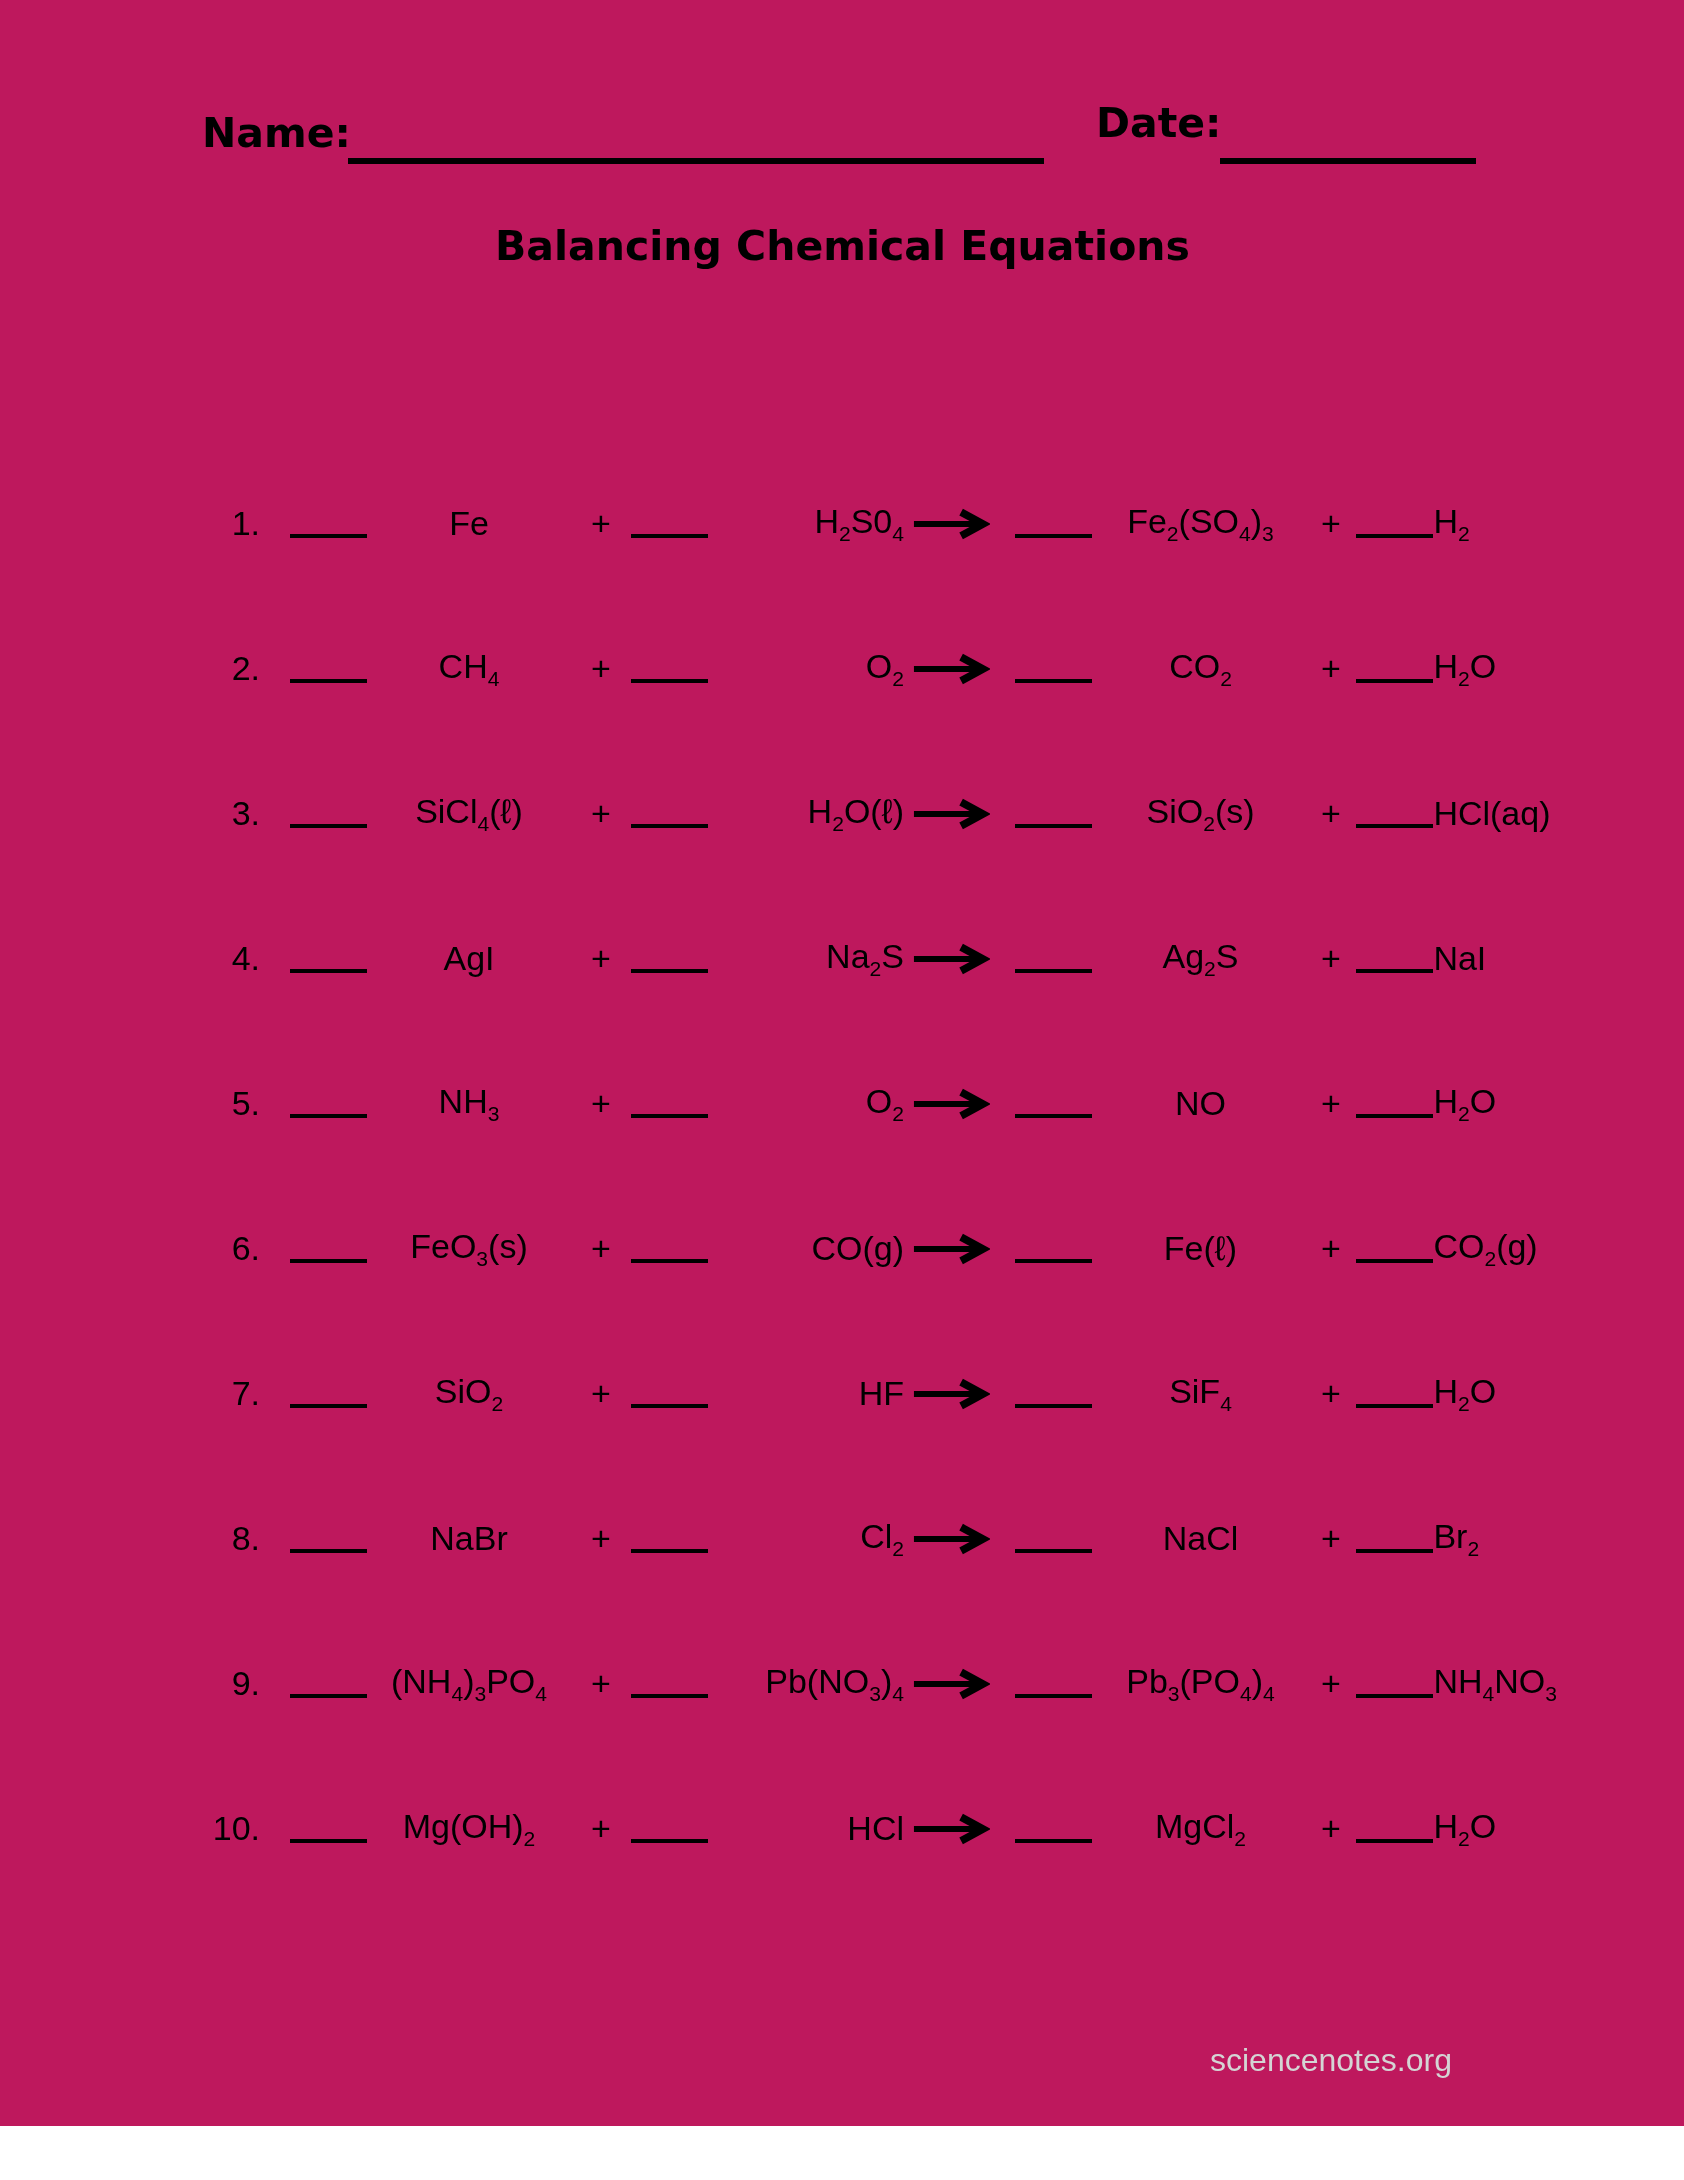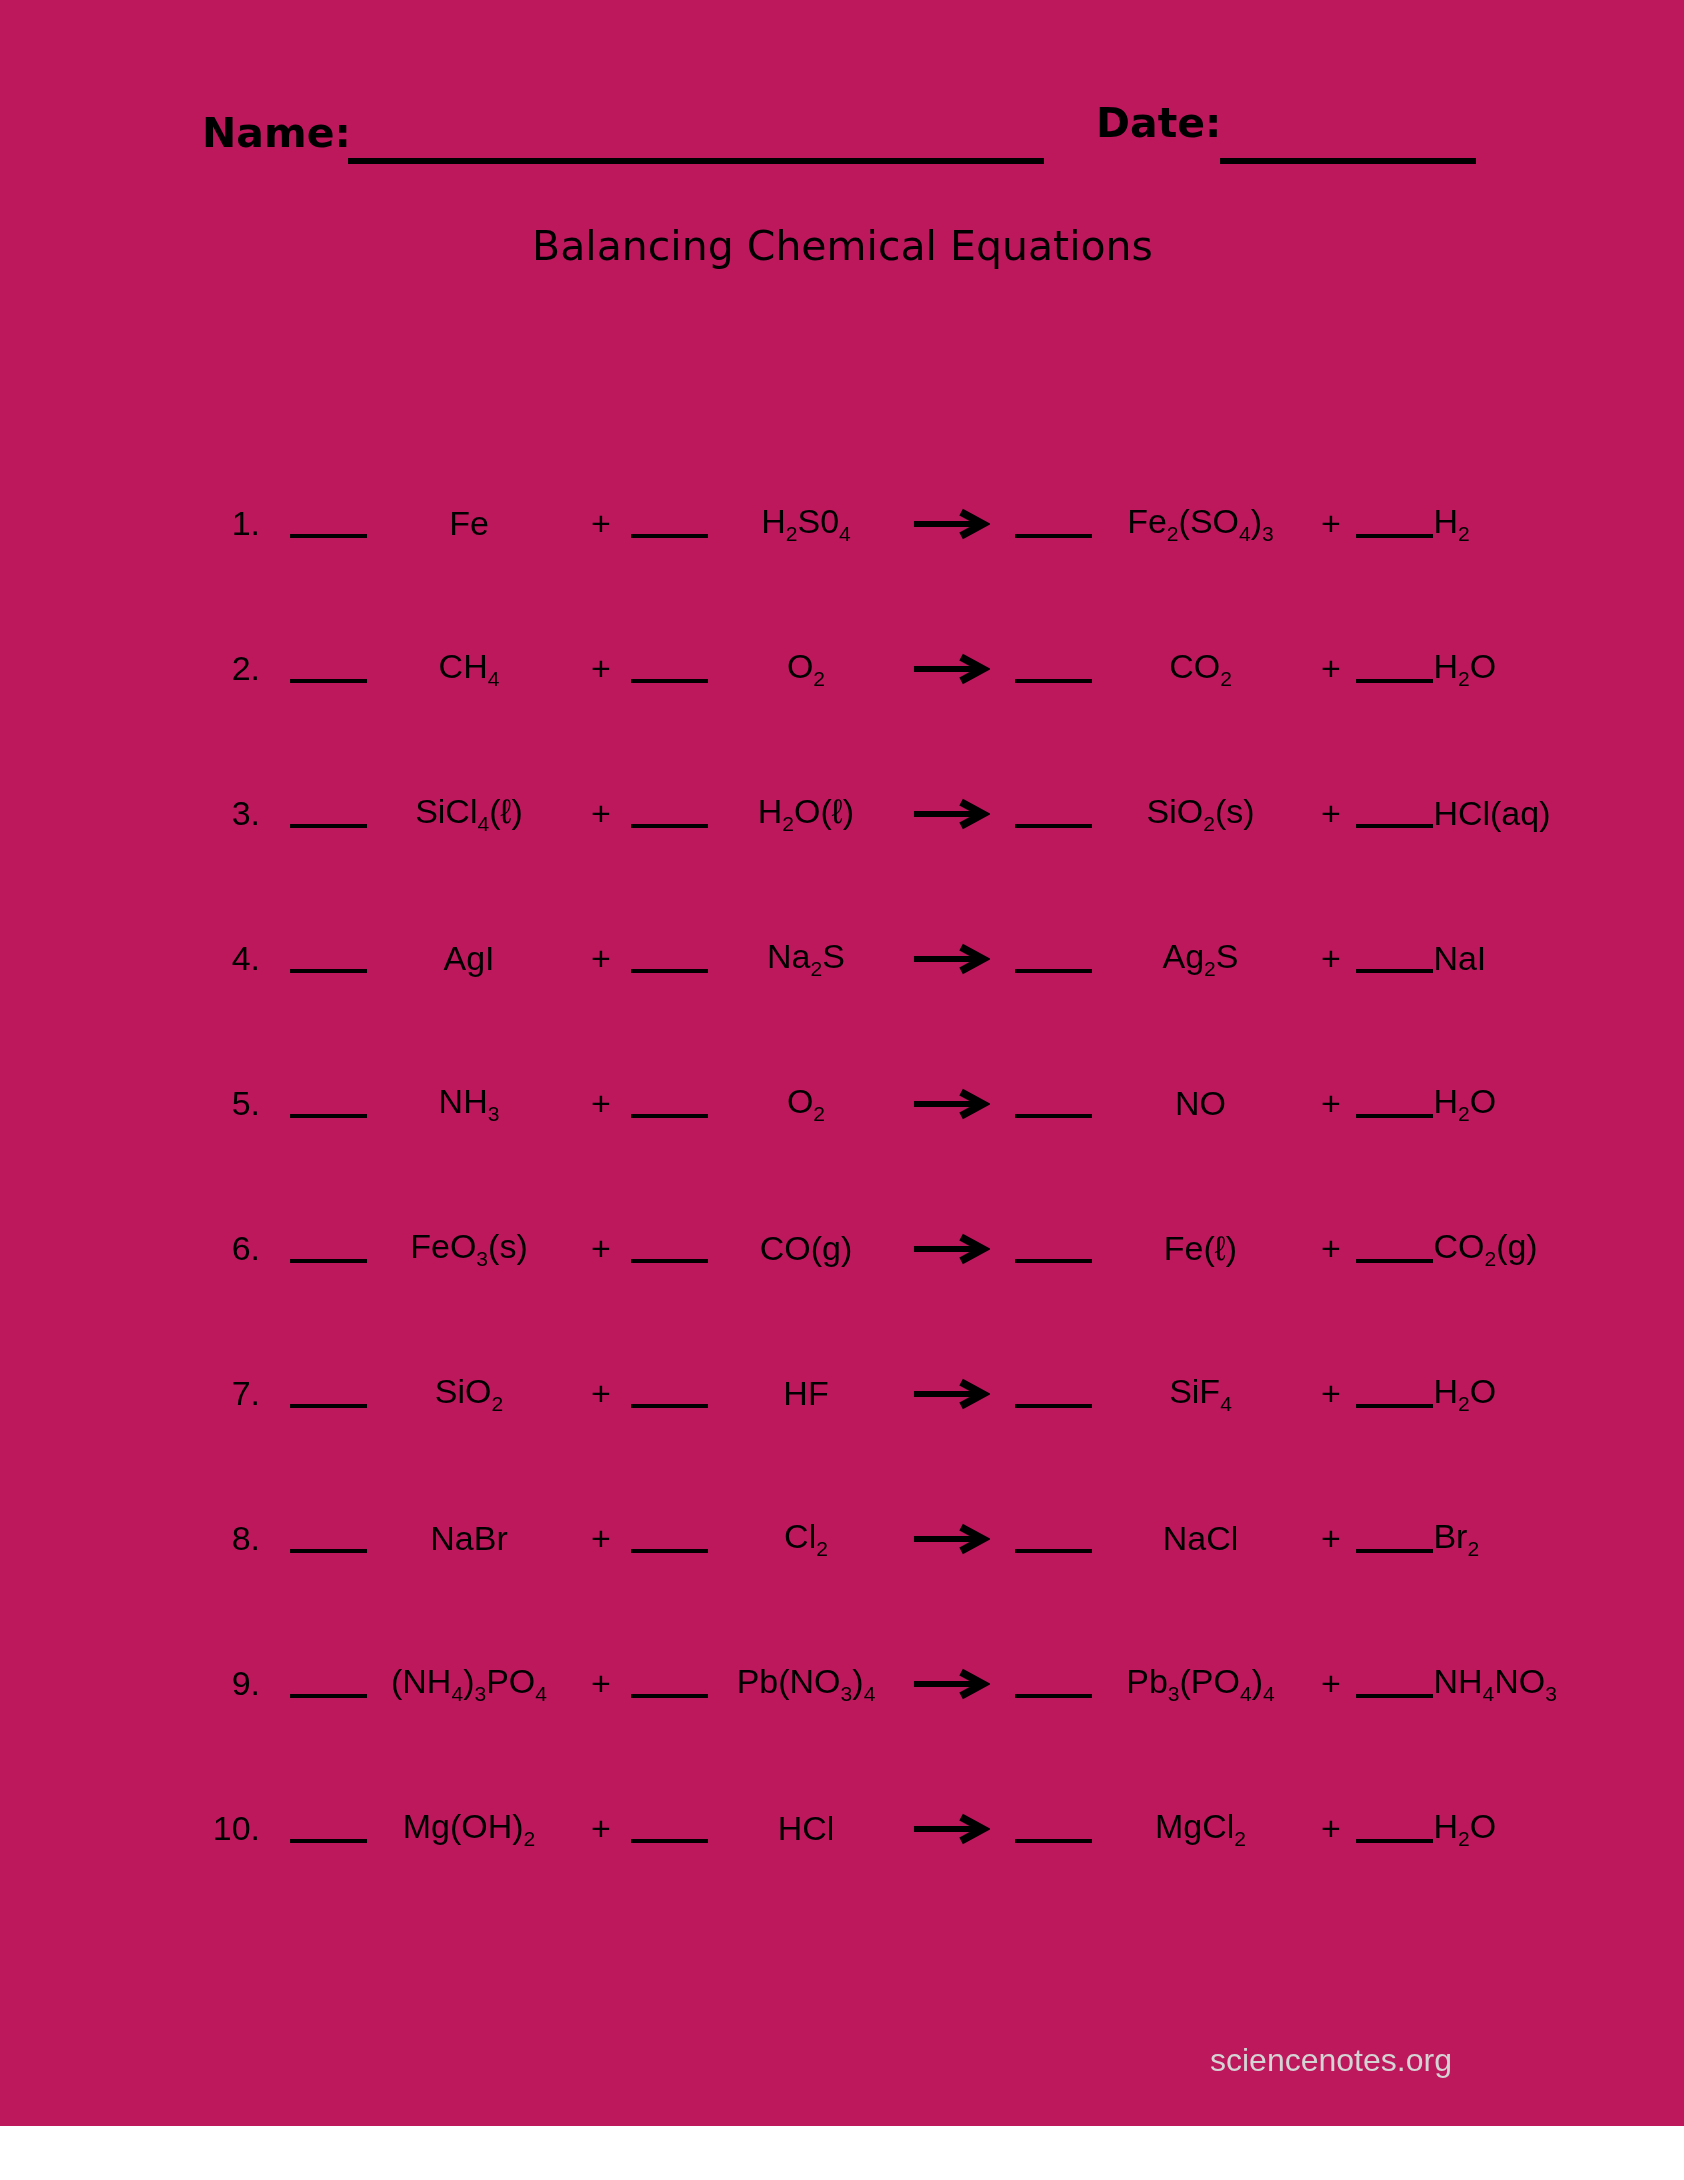--- a/index.html
+++ b/index.html
@@ -28,21 +28,21 @@
   }
   .name-line { left: 348px; top: 158px; width: 696px; }
   .date-line { left: 1220px; top: 158px; width: 256px; }
   .title {
     position: absolute;
     left: 0; top: 226px;
     width: 100%;
     margin: 0;
     text-align: center;
     font-family: "DejaVu Sans", sans-serif;
-    font-weight: normal;
+    font-weight: bold;
     font-size: 41px;
     line-height: 1;
   }
   .instruction {
     position: absolute;
     left: 202px; top: 328px;
     margin: 0;
     font-size: 34px;
     line-height: 1.2;
   }
@@ -59,21 +59,21 @@
   .c-num  { width: 119px; text-align: right; }
   .blank {
     display: inline-block;
     width: 77px;
     height: 24px;
     border-bottom: 4.3px solid #000000;
   }
   .c-b1   { margin-left: 30px; }
   .c-f1   { width: 204px; text-align: center; }
   .c-p    { width: 60px;  text-align: center; }
-  .c-f2   { width: 196px; text-align: center; }
+  .c-f2   { width: 196px; text-align: right; }
   .c-arrow{ width: 94px; display: flex; justify-content: center; align-items: center; }
   .c-b3   { margin-left: 17px; }
   .c-f3   { width: 217px; text-align: center; }
   .c-p2   { width: 44px;  text-align: center; }
   .c-b4   { margin-left: 3.4px; }
   .c-f4   { width: 166px; text-align: left; }
   .footer {
     position: absolute;
     left: 1210px; top: 2044px;
     font-size: 32px;

